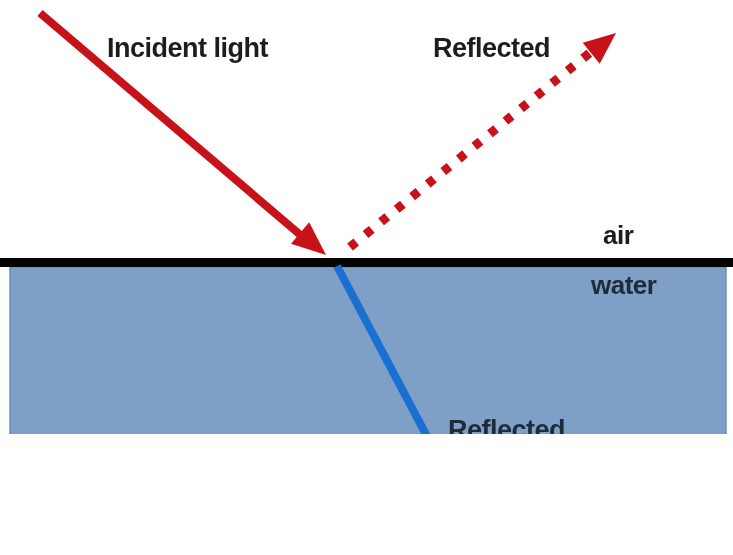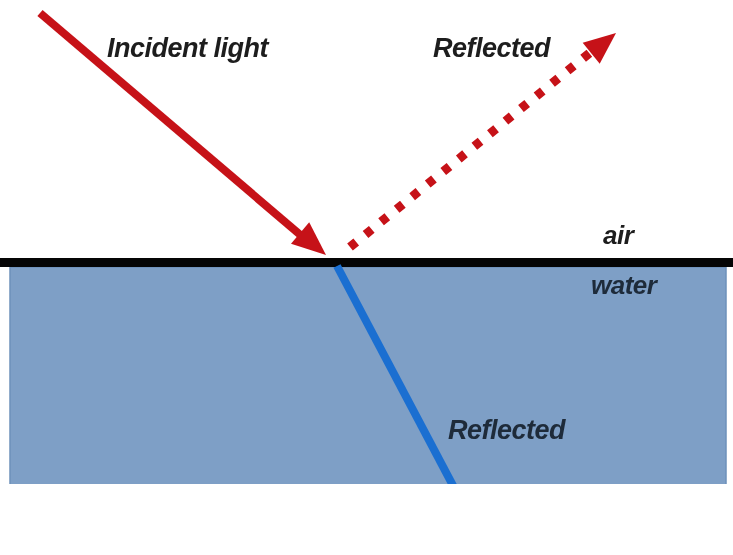--- a/index.html
+++ b/index.html
@@ -4,24 +4,23 @@
 <style>
   html, body {
     margin: 0;
     padding: 0;
     background: #ffffff;
     font-family: "Liberation Sans", sans-serif;
   }
   .stage {
     position: relative;
     width: 733px;
-    height: 484px;
+    height: 434px;
     background: #ffffff;
     overflow: hidden;
-    font-style: italic;
   }
   svg { display: block; }
   .diagram-label {
     font-family: "Liberation Sans", sans-serif;
     font-weight: bold;
     letter-spacing: -0.5px;
   }
   .label-lg { font-size: 27px; }
   .label-md { font-size: 26px; }
 </style>

